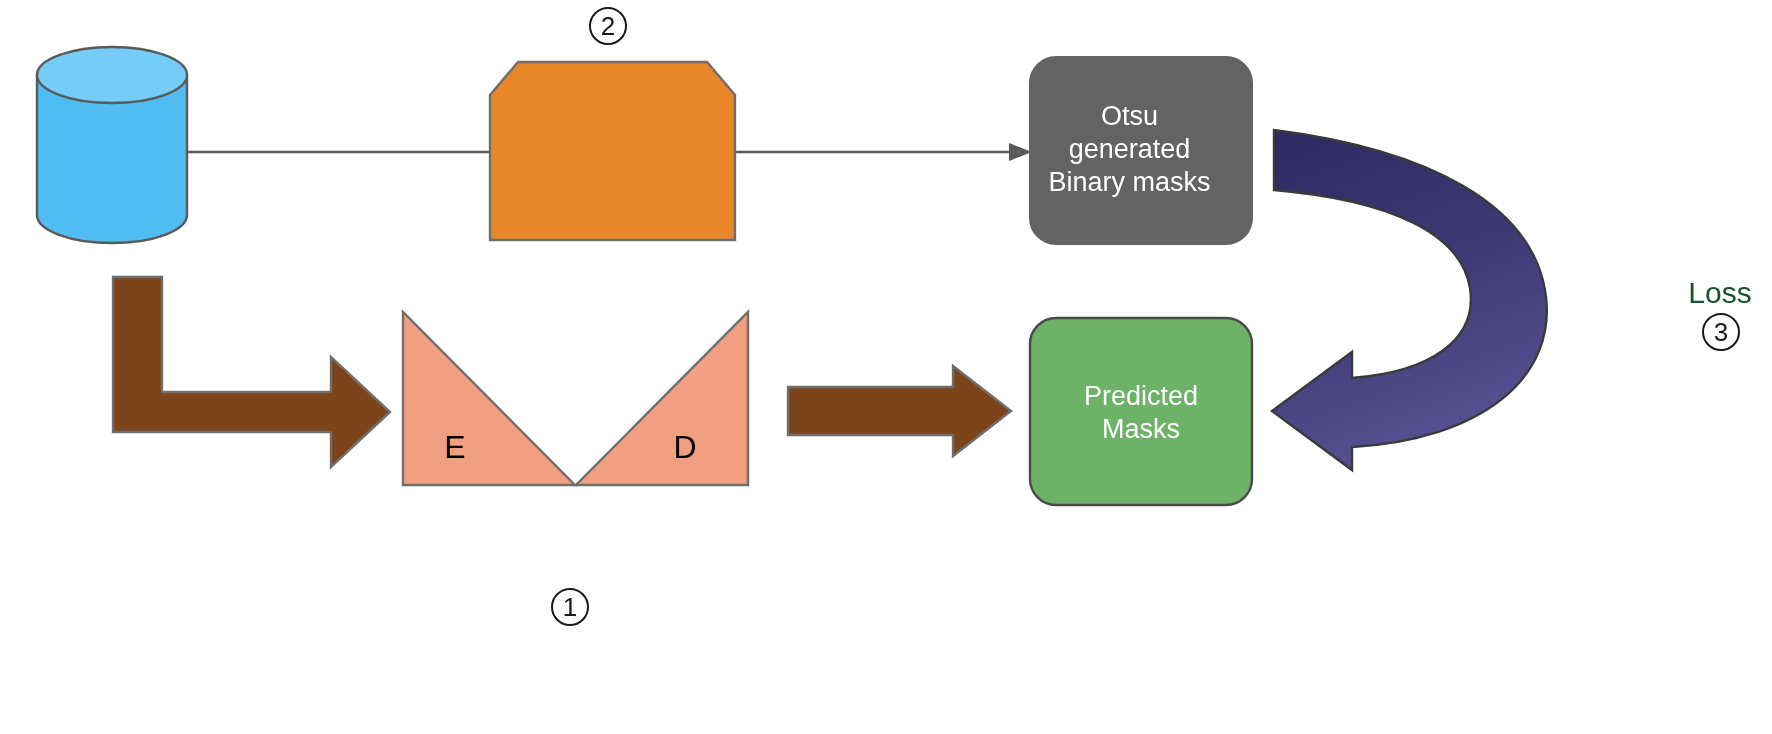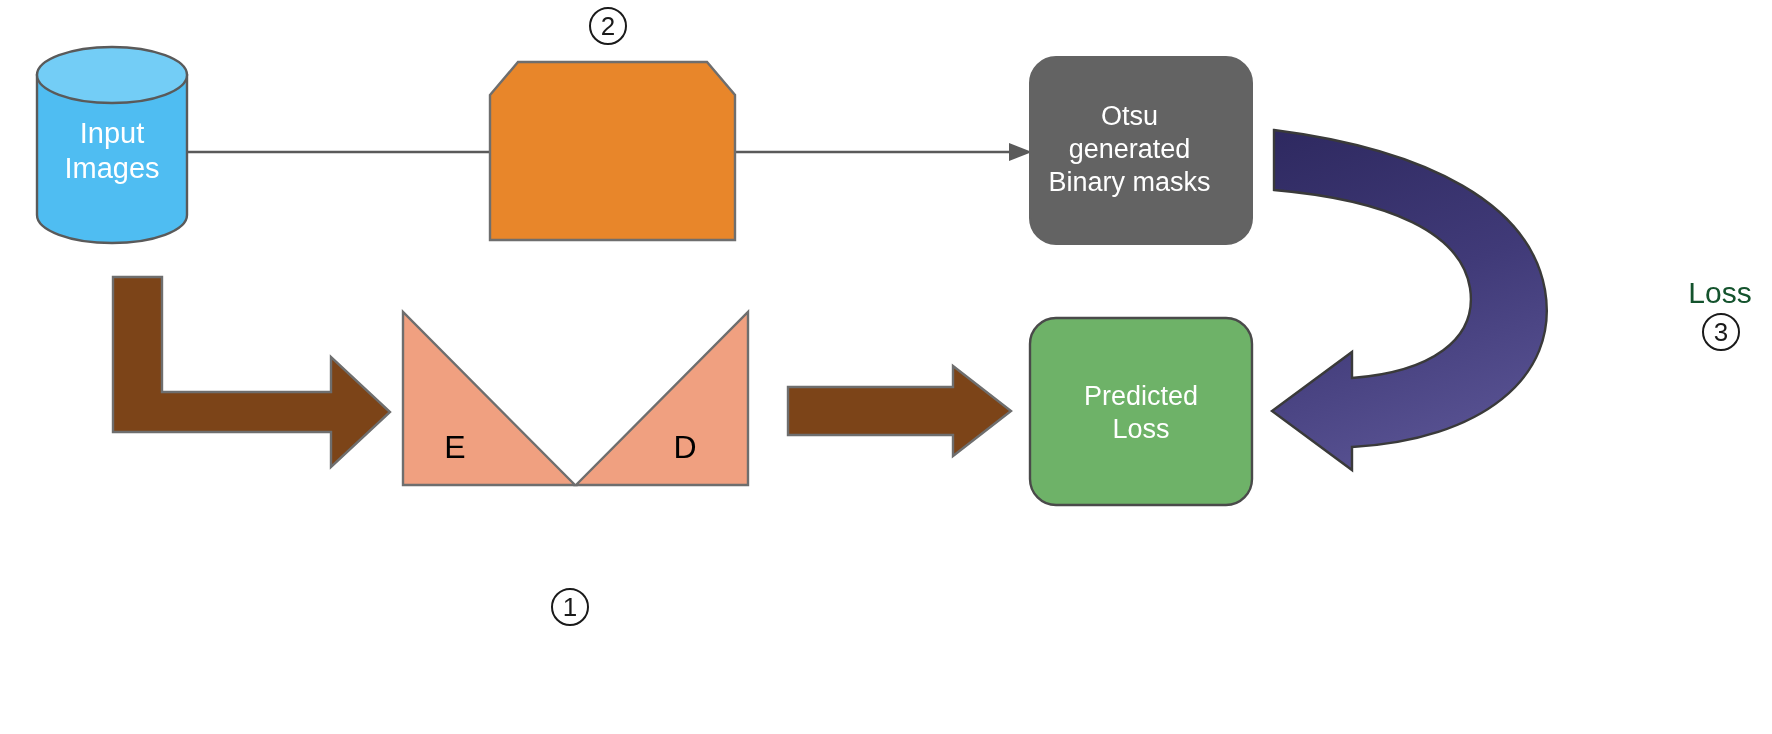--- a/index.html
+++ b/index.html
@@ -119,30 +119,28 @@
                L 1352 470
                L 1272 411
                L 1352 352
                L 1352 378
                C 1430 372, 1478 340, 1470 288
                C 1461 233, 1390 200, 1274 190
                Z" fill="url(#lossGrad2)" stroke="#3A3A3A" stroke-width="2.4"></path>
     </g>
   </svg>
 
-  <div class="node-label label-white" style="left:17px; top:116px; width:190px; font-size:29px;">Input
-Images</div>
 
 
   <div class="node-label label-white" style="left:1030px; top:100px; width:199px; font-size:27px;">Otsu
 generated
 Binary masks</div>
 
   <div class="node-label label-white" style="left:1030px; top:380px; width:222px; font-size:27px;">Predicted
-Loss</div>
+Masks</div>
 
   <div class="node-label label-black" style="left:420px; top:428px; width:70px; font-size:32px;">E</div>
 
   <div class="node-label label-black" style="left:650px; top:428px; width:70px; font-size:32px;">D</div>
 
 
   <div class="node-label label-dark" style="left:1668px; top:275px; width:104px; font-size:30px;">Loss</div>
 
   <div class="circled" style="left:589px; top:7px; width:34px; height:34px; font-size:26px;">2</div>
 

